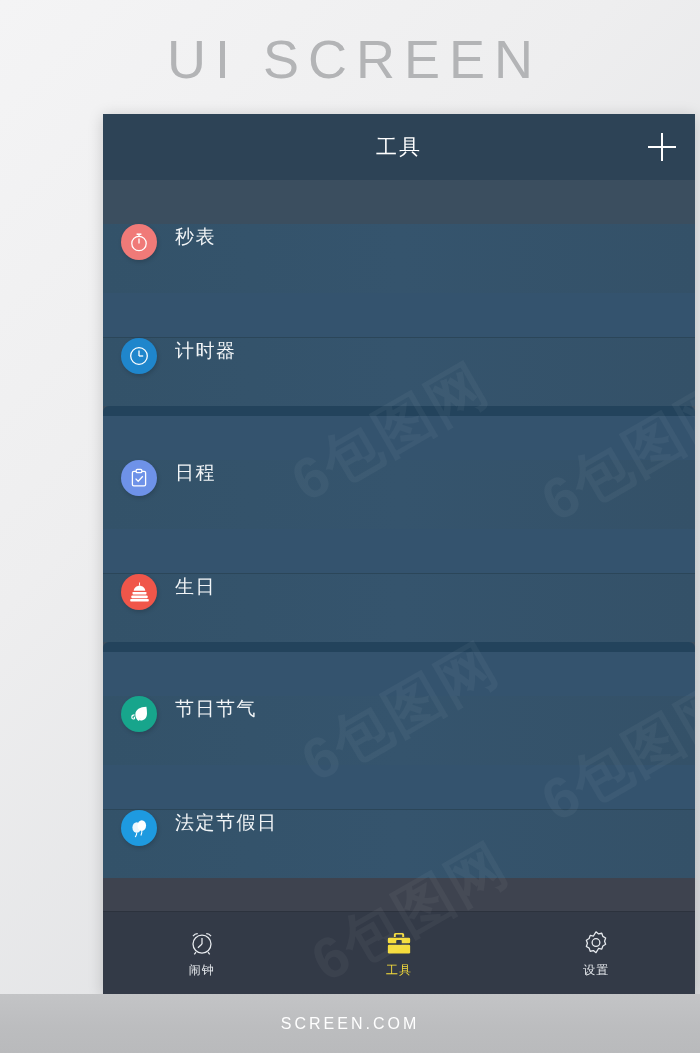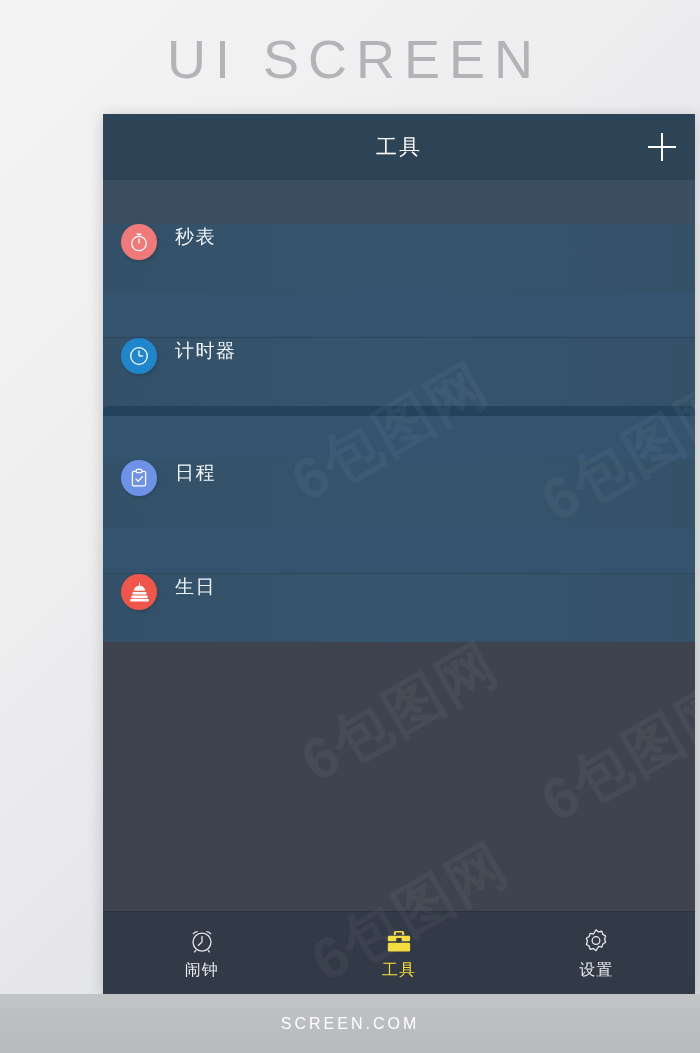--- a/index.html
+++ b/index.html
@@ -156,21 +156,21 @@
     height: 100%;
     gap: 4px;
   }
   .tab-icon {
     height: 30px;
     display: flex;
     align-items: flex-end;
     justify-content: center;
   }
   .tab-label {
-    font-size: 16px;
+    font-size: 12px;
     color: #e7eaee;
     letter-spacing: 1px;
   }
   .tab.active .tab-label { color: #f5dc3c; }
 
   
   .footer {
     position: absolute;
     left: 0;
     bottom: 0;
@@ -268,20 +268,44 @@
                 <rect x="5.3" y="11.4" width="13.4" height="2.6" rx="0.7"></rect>
                 <rect x="4.2" y="14.8" width="15.6" height="2.7" rx="0.8"></rect>
                 <rect x="3.1" y="18.2" width="17.8" height="2.4" rx="0.7"></rect>
               </g>
             </svg>
           </span>
           <span class="row-label">生日</span>
         </div>
       </div>
 
+      <div class="group">
+        <div class="row">
+          <span class="row-icon" style="background:#17a58c">
+            <svg width="25" height="25" viewBox="0 0 24 24">
+              <path d="M18.6 4.6c-6 .2-10.6 2.6-10.6 7.6 0 2.8 1.6 5 3.2 6 2.9-3.6 5-8.2 5.7-11-1.1 3.3-3.2 7.6-5.1 10.4 3.9.8 7.4-1.7 7.4-6.6 0-2.8-.3-4.8-.6-6.4z" fill="#fff"></path>
+              <path d="M7.2 12.4c-1.5 0-2.6 1-2.6 2.2 0 1 .7 1.7 1.5 1.7.7 0 1.2-.4 1.2-1 0-.5-.4-.8-.8-.8" fill="none" stroke="#fff" stroke-width="1.1"></path>
+            </svg>
+          </span>
+          <span class="row-label">节日节气</span>
+        </div>
+        <div class="row">
+          <span class="row-icon" style="background:#1e9ae0">
+            <svg width="25" height="25" viewBox="0 0 24 24">
+              <g fill="#fff">
+                <ellipse cx="14.2" cy="9.2" rx="4.1" ry="5.1"></ellipse>
+                <ellipse cx="9.3" cy="11" rx="4.1" ry="5.1" opacity="0.92"></ellipse>
+                <path d="M9.3 16.1c.3 1.6-.8 2.9-1.4 4.2" stroke="#fff" stroke-width="1" fill="none"></path>
+                <path d="M14.2 14.3c.4 1.7-.4 3.1-.9 4.4" stroke="#fff" stroke-width="1" fill="none"></path>
+              </g>
+            </svg>
+          </span>
+          <span class="row-label">法定节假日</span>
+        </div>
+      </div>
 
     </div>
 
     <div class="filler"></div>
 
     <div class="tabbar">
 
       <div class="tab">
         <span class="tab-icon">
           <svg width="30" height="30" viewBox="0 0 28 28" fill="none" stroke="#e7eaee" stroke-width="1.2">

